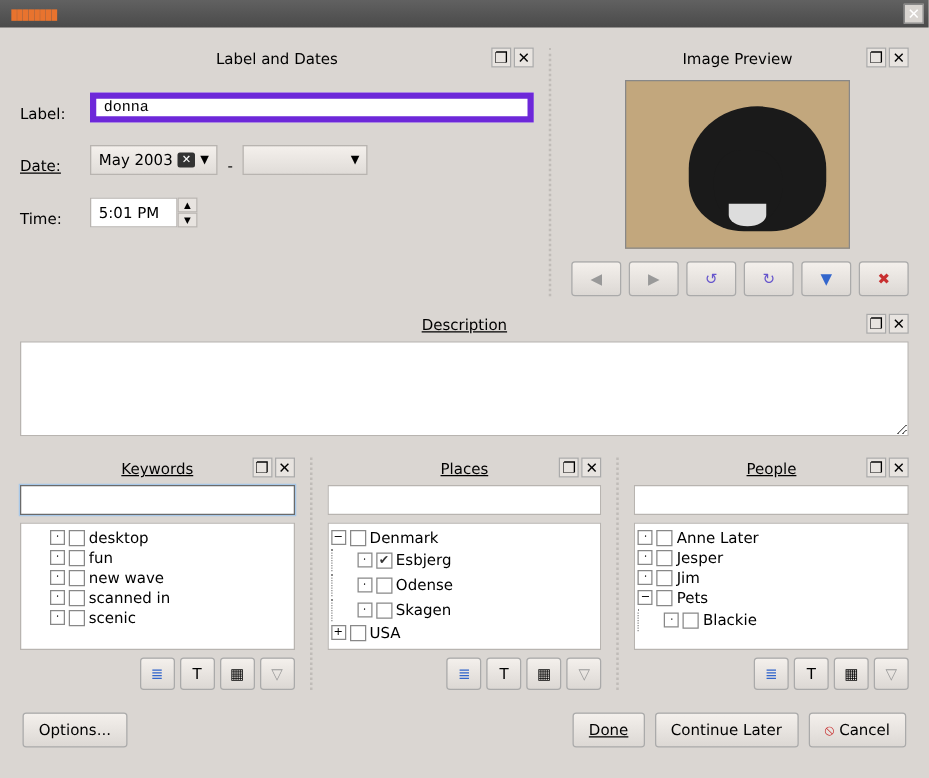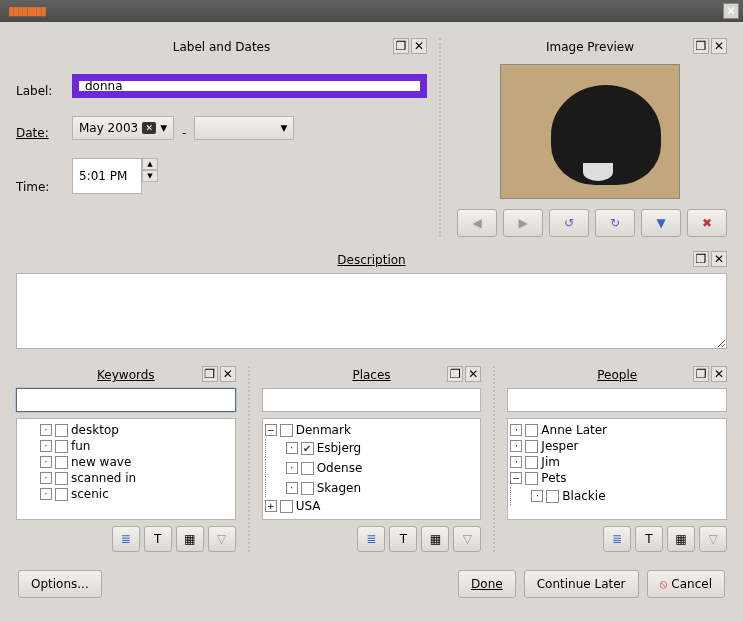--- a/index.html
+++ b/index.html
@@ -9,26 +9,26 @@
 .titlebar-close { margin-left: auto; width: 16px; height: 16px; background: #d8d4d0; border: 1px solid #888; display: flex; align-items: center; justify-content: center; }
 .main { padding: 16px; }
 .panel-row { display: flex; gap: 10px; }
 .panel { position: relative; }
 .panel-header { display: flex; align-items: center; height: 18px; }
 .panel-title { margin: 0 auto; font-weight: normal; }
 .panel-controls { position: absolute; right: 0; top: 0; display: flex; gap: 2px; }
 .panel-ctrl { width: 16px; height: 16px; background: #e8e4e0; border: 1px solid #aaa; display: flex; align-items: center; justify-content: center; font-size: 10px; cursor: pointer; }
 .form-row { display: flex; align-items: flex-end; gap: 8px; margin: 18px 0; }
 .form-label { width: 48px; text-align: left; }
-.text-input { height: 24px; border: 7px solid #6d28d9; background: #fff; padding: 2px 6px; }
+.text-input { height: 24px; border: 5px solid #6d28d9; background: #fff; padding: 2px 6px; font-family: Liberation Mono, monospace; }
 .date-btn { height: 24px; border: 1px solid #b8b4b0; background: linear-gradient(to bottom, #f4f0ec, #e0dcd8); padding: 2px 6px; display: flex; align-items: center; gap: 4px; cursor: pointer; }
 .clear-x { background: #333; color: #fff; border-radius: 2px; width: 14px; height: 12px; display: inline-flex; align-items: center; justify-content: center; font-size: 9px; }
 .dropdown-arrow { font-size: 9px; }
 .spinner { display: flex; }
-.spinner input { width: 70px; height: 36px; border: 1px solid #b8b4b0; padding: 2px 6px; }
+.spinner input { width: 70px; height: 24px; border: 1px solid #b8b4b0; padding: 2px 6px; }
 .spinner-btns { display: flex; flex-direction: column; }
 .spinner-btns button { width: 16px; height: 12px; border: 1px solid #b8b4b0; background: #e8e4e0; font-size: 7px; line-height: 1; padding: 0; cursor: pointer; }
 .stars { display: flex; gap: 1px; }
 .star { width: 16px; height: 16px; color: #c8c4c0; cursor: pointer; }
 .preview-img { width: 180px; height: 135px; background: #c2a77d; border: 1px solid #888; margin: 8px auto 0; display: block; position: relative; overflow: hidden; }
 .dog-body { position: absolute; left: 50px; top: 20px; width: 110px; height: 100px; background: #1a1a1a; border-radius: 50% 50% 40% 40%; }
 .dog-head { position: absolute; left: 70px; top: 55px; width: 55px; height: 60px; background: #1a1a1a; border-radius: 40% 40% 50% 50%; }
 .dog-snout { position: absolute; left: 82px; top: 98px; width: 30px; height: 18px; background: #ddd; border-radius: 0 0 50% 50%; }
 .toolbar-row { display: flex; justify-content: flex-end; gap: 6px; margin-top: 10px; }
 .icon-btn { width: 40px; height: 28px; border: 1px solid #aaa; background: linear-gradient(to bottom, #f4f0ec, #dcd8d4); border-radius: 3px; display: flex; align-items: center; justify-content: center; cursor: pointer; }

